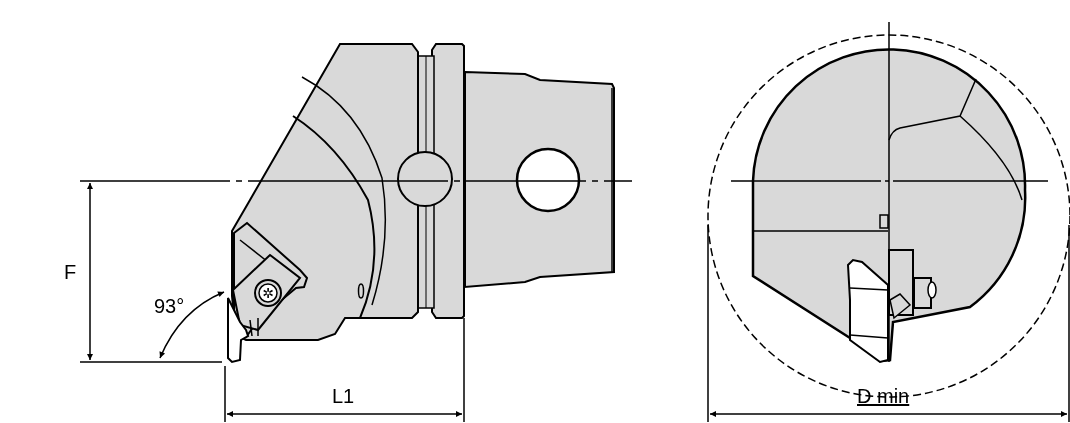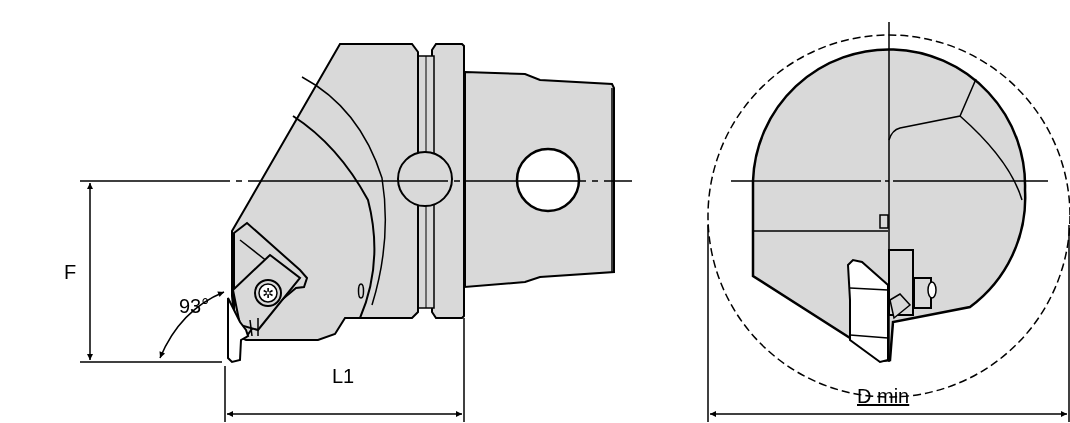--- a/index.html
+++ b/index.html
@@ -82,16 +82,16 @@
 
     <line x1="731" y1="181" x2="1048" y2="181" stroke="#000" stroke-width="1.5" stroke-dasharray="150,4,4,4,300"></line>
     <line x1="889" y1="22" x2="889" y2="362" stroke="#000" stroke-width="1.5"></line>
 
     <line x1="708" y1="225" x2="708" y2="422" stroke="#000" stroke-width="1.5"></line>
     <line x1="1069" y1="225" x2="1069" y2="422" stroke="#000" stroke-width="1.5"></line>
     <line x1="710" y1="414" x2="1067" y2="414" stroke="#000" stroke-width="1.5" marker-start="url(#arr)" marker-end="url(#arr)"></line>
   </svg>
 
   <span class="lbl" style="left:64px; top:262px;">F</span>
-  <span class="lbl" style="left:154px; top:296px;margin-left:25px;">93°</span>
-  <span class="lbl" style="left:332px; top:366px;">L1</span>
+  <span class="lbl" style="left:154px; top:296px;">93°</span>
+  <span class="lbl" style="left:332px; top:386px;">L1</span>
   <span class="lbl" style="left:857px; top:386px;text-decoration:underline;">D min</span>
 </div>
 
 </body></html>

